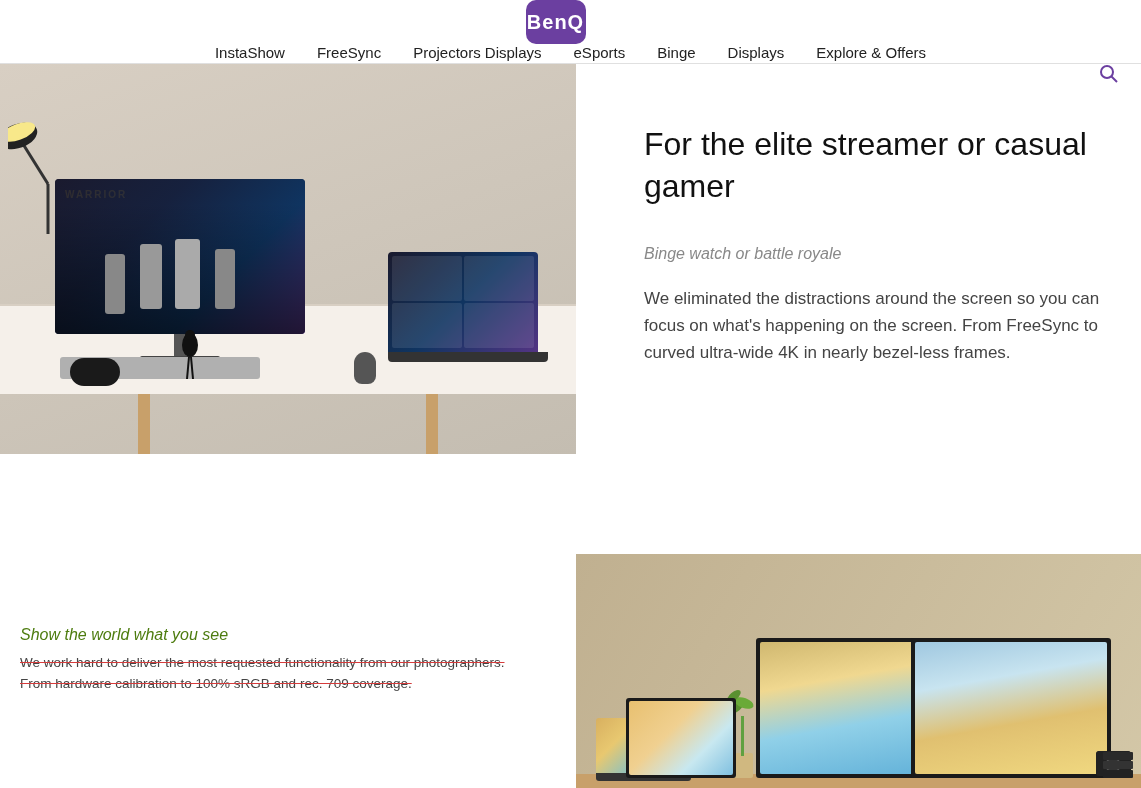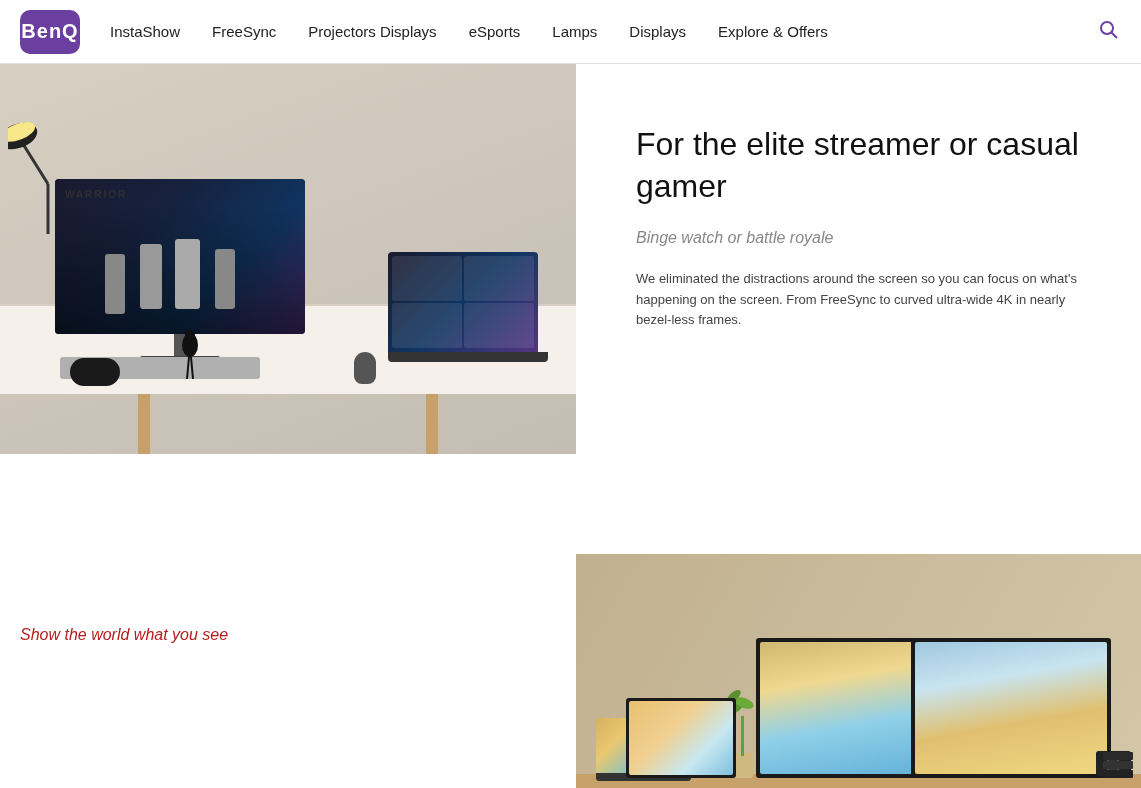--- a/index.html
+++ b/index.html
@@ -7,20 +7,21 @@
 
     
     nav {
       display: flex;
       align-items: center;
       padding: 0 20px;
       height: 64px;
       background: #fff;
       border-bottom: 1px solid #e0e0e0;
       position: relative;
+      flex-direction: column;
     }
     .logo-wrap {
       display: flex;
       align-items: center;
       margin-right: 30px;
     }
     .logo-circle {
       width: 60px;
       height: 44px;
       background: #6b3fa0;
@@ -55,20 +56,21 @@
     .section {
       display: flex;
       width: 1141px;
       min-height: 390px;
     }
 
     
     .section-1 {
       background: #fff;
       margin-top: 0;
+      gap: 8px;
     }
     .section-1 .img-side {
       width: 576px;
       min-height: 390px;
       flex-shrink: 0;
       overflow: hidden;
       background: #d9cfc4;
     }
     .section-1 .content-side {
       flex: 1;
@@ -82,23 +84,24 @@
       font-weight: 400;
       color: #111;
       line-height: 1.3;
       margin-bottom: 18px;
     }
     .section-1 .content-side .subtitle {
       font-style: italic;
       color: #888;
       font-size: 16px;
       margin-bottom: 18px;
+      margin-top: 16px;
     }
     .section-1 .content-side p {
-      font-size: 13px;
+      font-size: 17px;
       color: #444;
       line-height: 1.6;
       margin-bottom: 20px;
     }
     .btn-learn {
       display: inline-block;
       border: 1.5px solid #333;
       padding: 12px 40px;
       font-size: 14px;
       color: #222;
@@ -128,21 +131,21 @@
       font-size: 32px;
       font-weight: 400;
       color: #111;
       line-height: 1.3;
       margin-bottom: 18px;
       position: relative;
       display: inline-block;
     }
     .section-2 .content-side .subtitle {
       font-style: italic;
-      color: #b91c1c;
+      color: #4d7c0f;
       font-size: 16px;
       margin-bottom: 4px;
     }
     .section-2 .content-side p {
       font-size: 13.5px;
       color: #444;
       line-height: 1.6;
       margin-bottom: 36px;
       position: relative;
     }
@@ -447,21 +450,21 @@
   <div class="logo-wrap">
     <div class="logo-circle">
       <span class="logo-text">BenQ</span>
     </div>
   </div>
   <ul class="nav-links">
     <li><a href="#">InstaShow</a></li>
     <li><a href="#">FreeSync</a></li>
     <li><a href="#">Projectors Displays</a></li>
     <li><a href="#">eSports</a></li>
-    <li><a href="#">Lamps</a></li>
+    <li><a href="#">Binge</a></li>
     <li><a href="#">Displays</a></li>
     <li><a href="#">Explore &amp; Offers</a></li>
   </ul>
   <div class="search-icon-wrap">
     <svg class="search-svg" viewBox="0 0 24 24" fill="none" stroke="#6b3fa0" stroke-width="2">
       <circle cx="10" cy="10" r="6"></circle>
       <line x1="14.5" y1="14.5" x2="20" y2="20"></line>
     </svg>
   </div>
 </nav>
@@ -541,20 +544,23 @@
     <p>We eliminated the distractions around the screen so you can focus on what's happening on the screen. From FreeSync to curved ultra-wide 4K in nearly bezel-less frames.</p>
   </div>
 </div>
 
 <div class="section-divider"></div>
 
 <div class="section section-2">
 
   <div class="content-side">
     <p class="subtitle" style="margin-top:18px;">Show the world what you see</p>
+    <p>
+      <span class="strike-text">We work hard to deliver the most requested functionality from our photographers. From hardware calibration to 100% sRGB and rec. 709 coverage.</span>
+    </p>
 
   </div>
 
   <div class="img-side" style="flex:1;min-height:280px;background:#c4b99a;overflow:hidden;position:relative;">
 
     <div class="photo-scene" style="width:100%;height:280px;background:linear-gradient(120deg,#c0b090,#d4c8a8);">
 
       <div class="photo-desk" style="background:#c8a06a;"></div>
 
       <div class="photo-plant">

